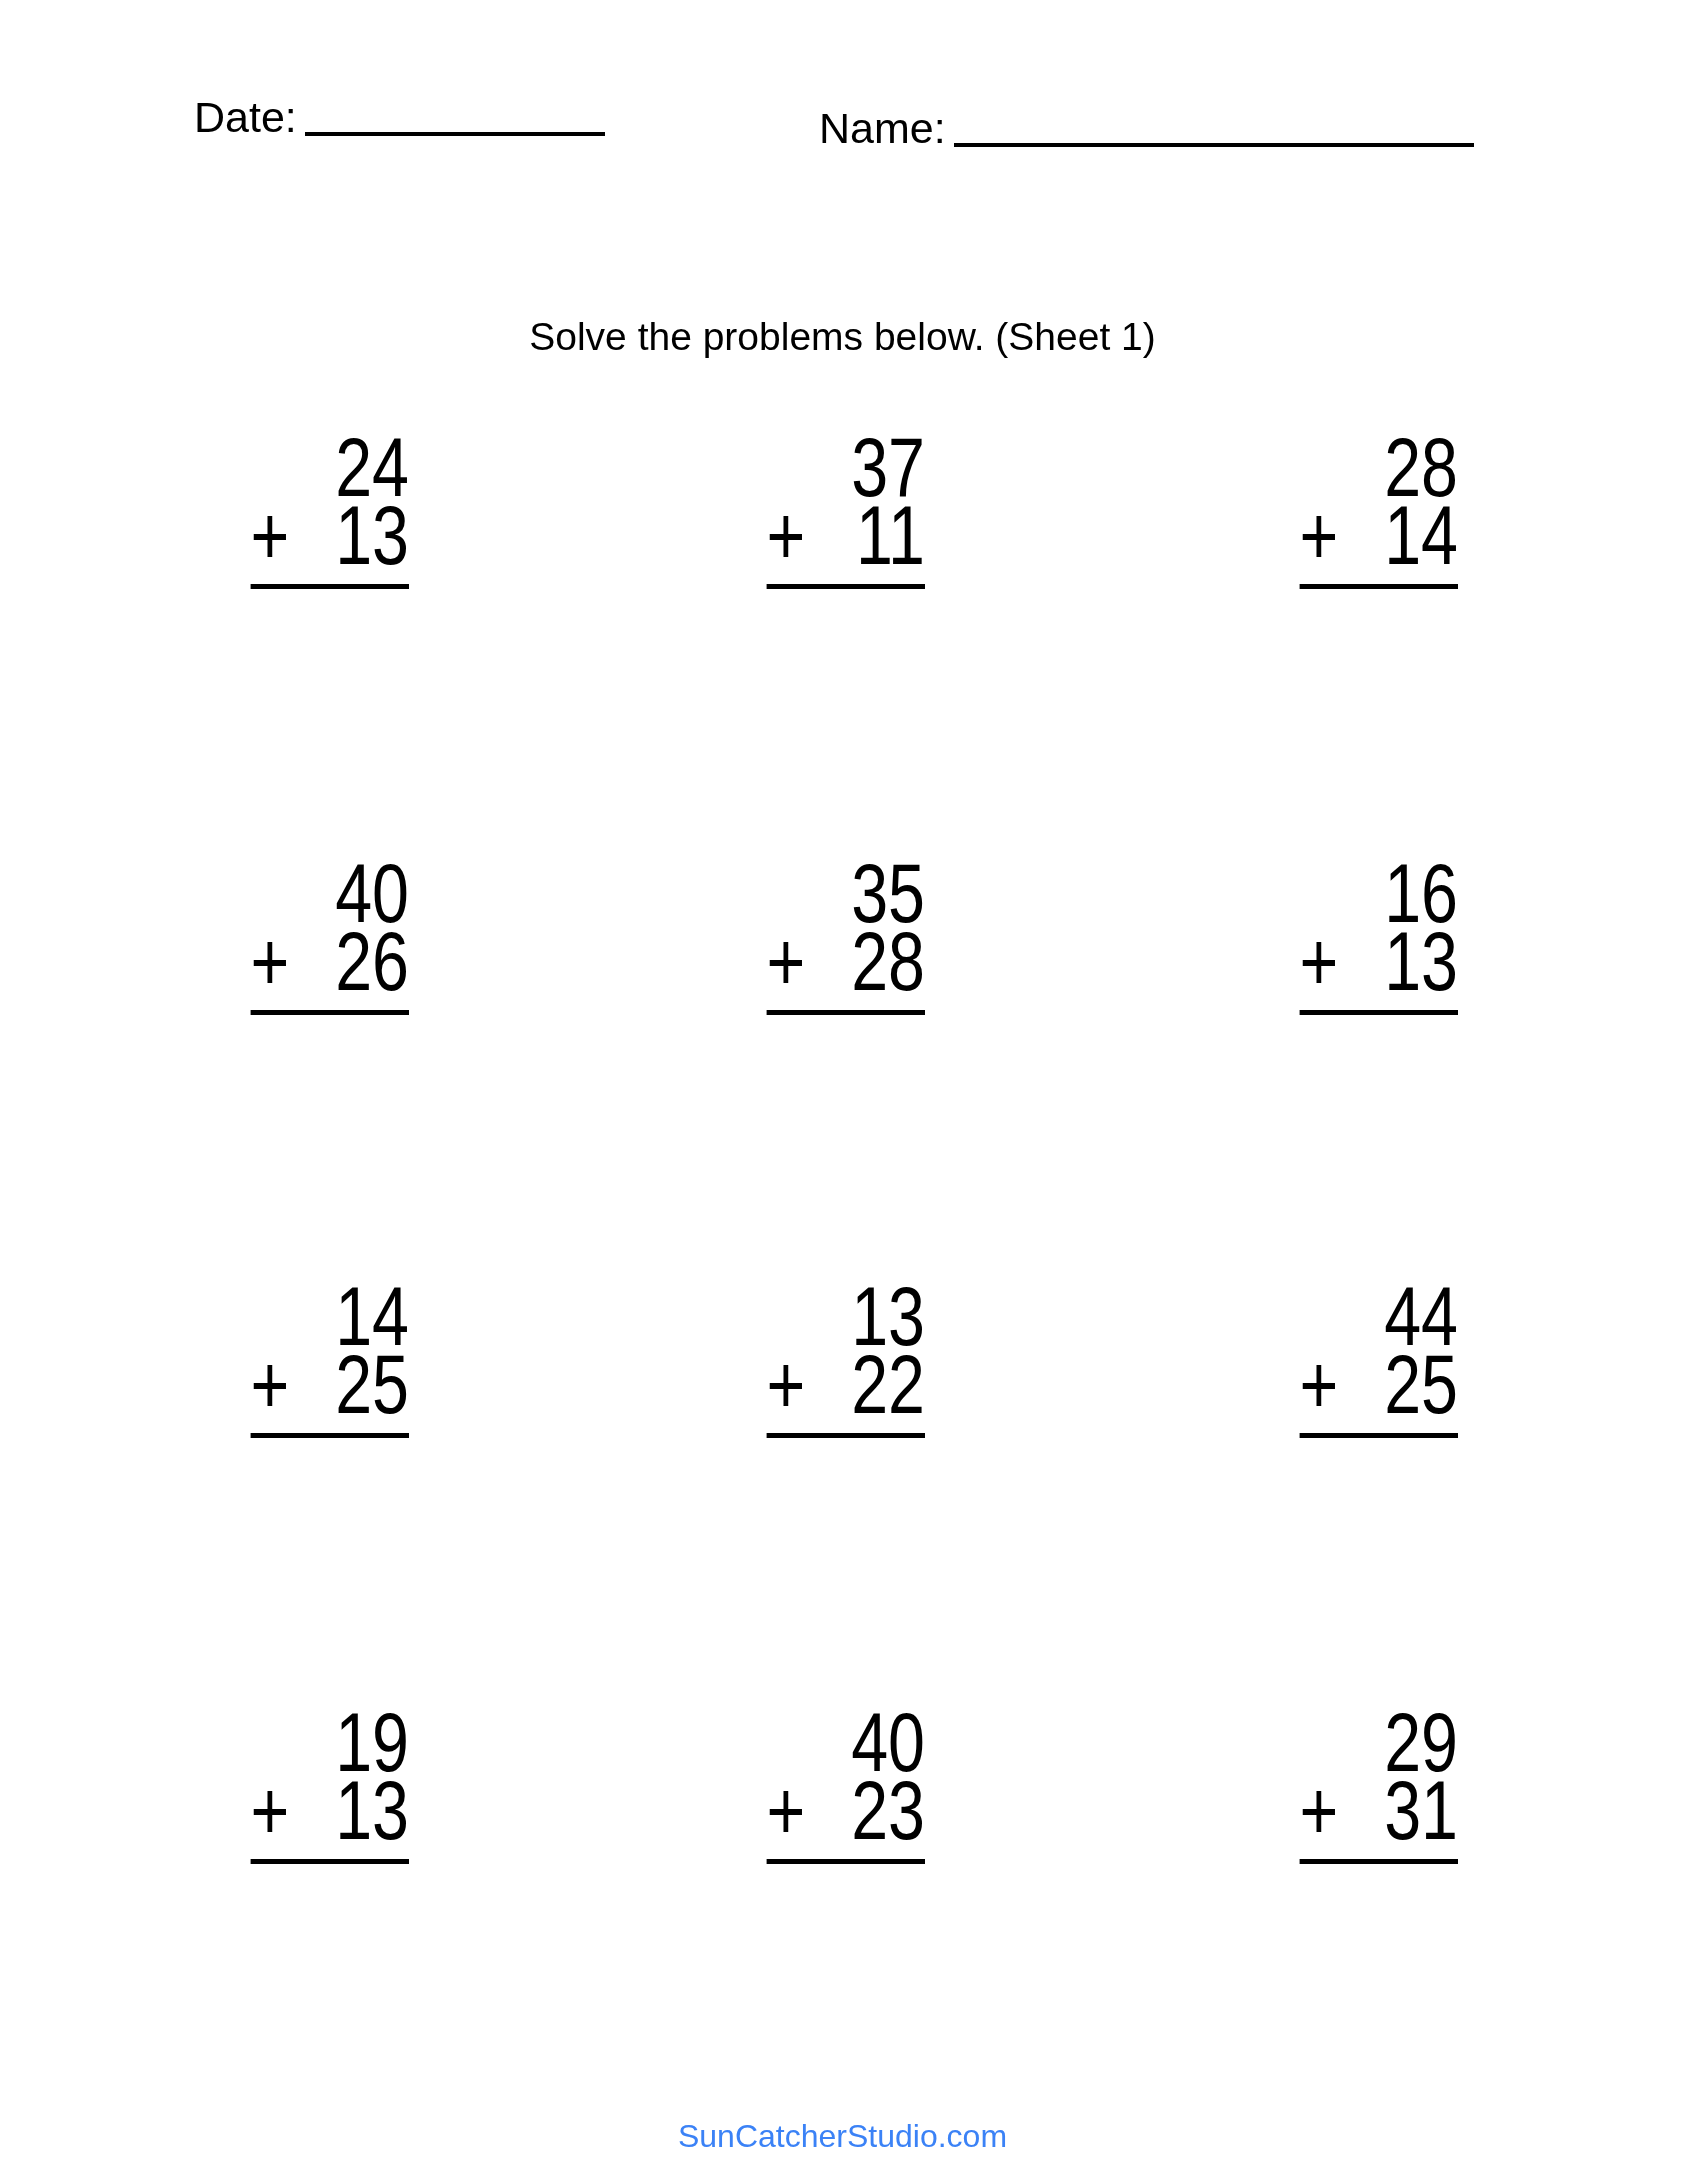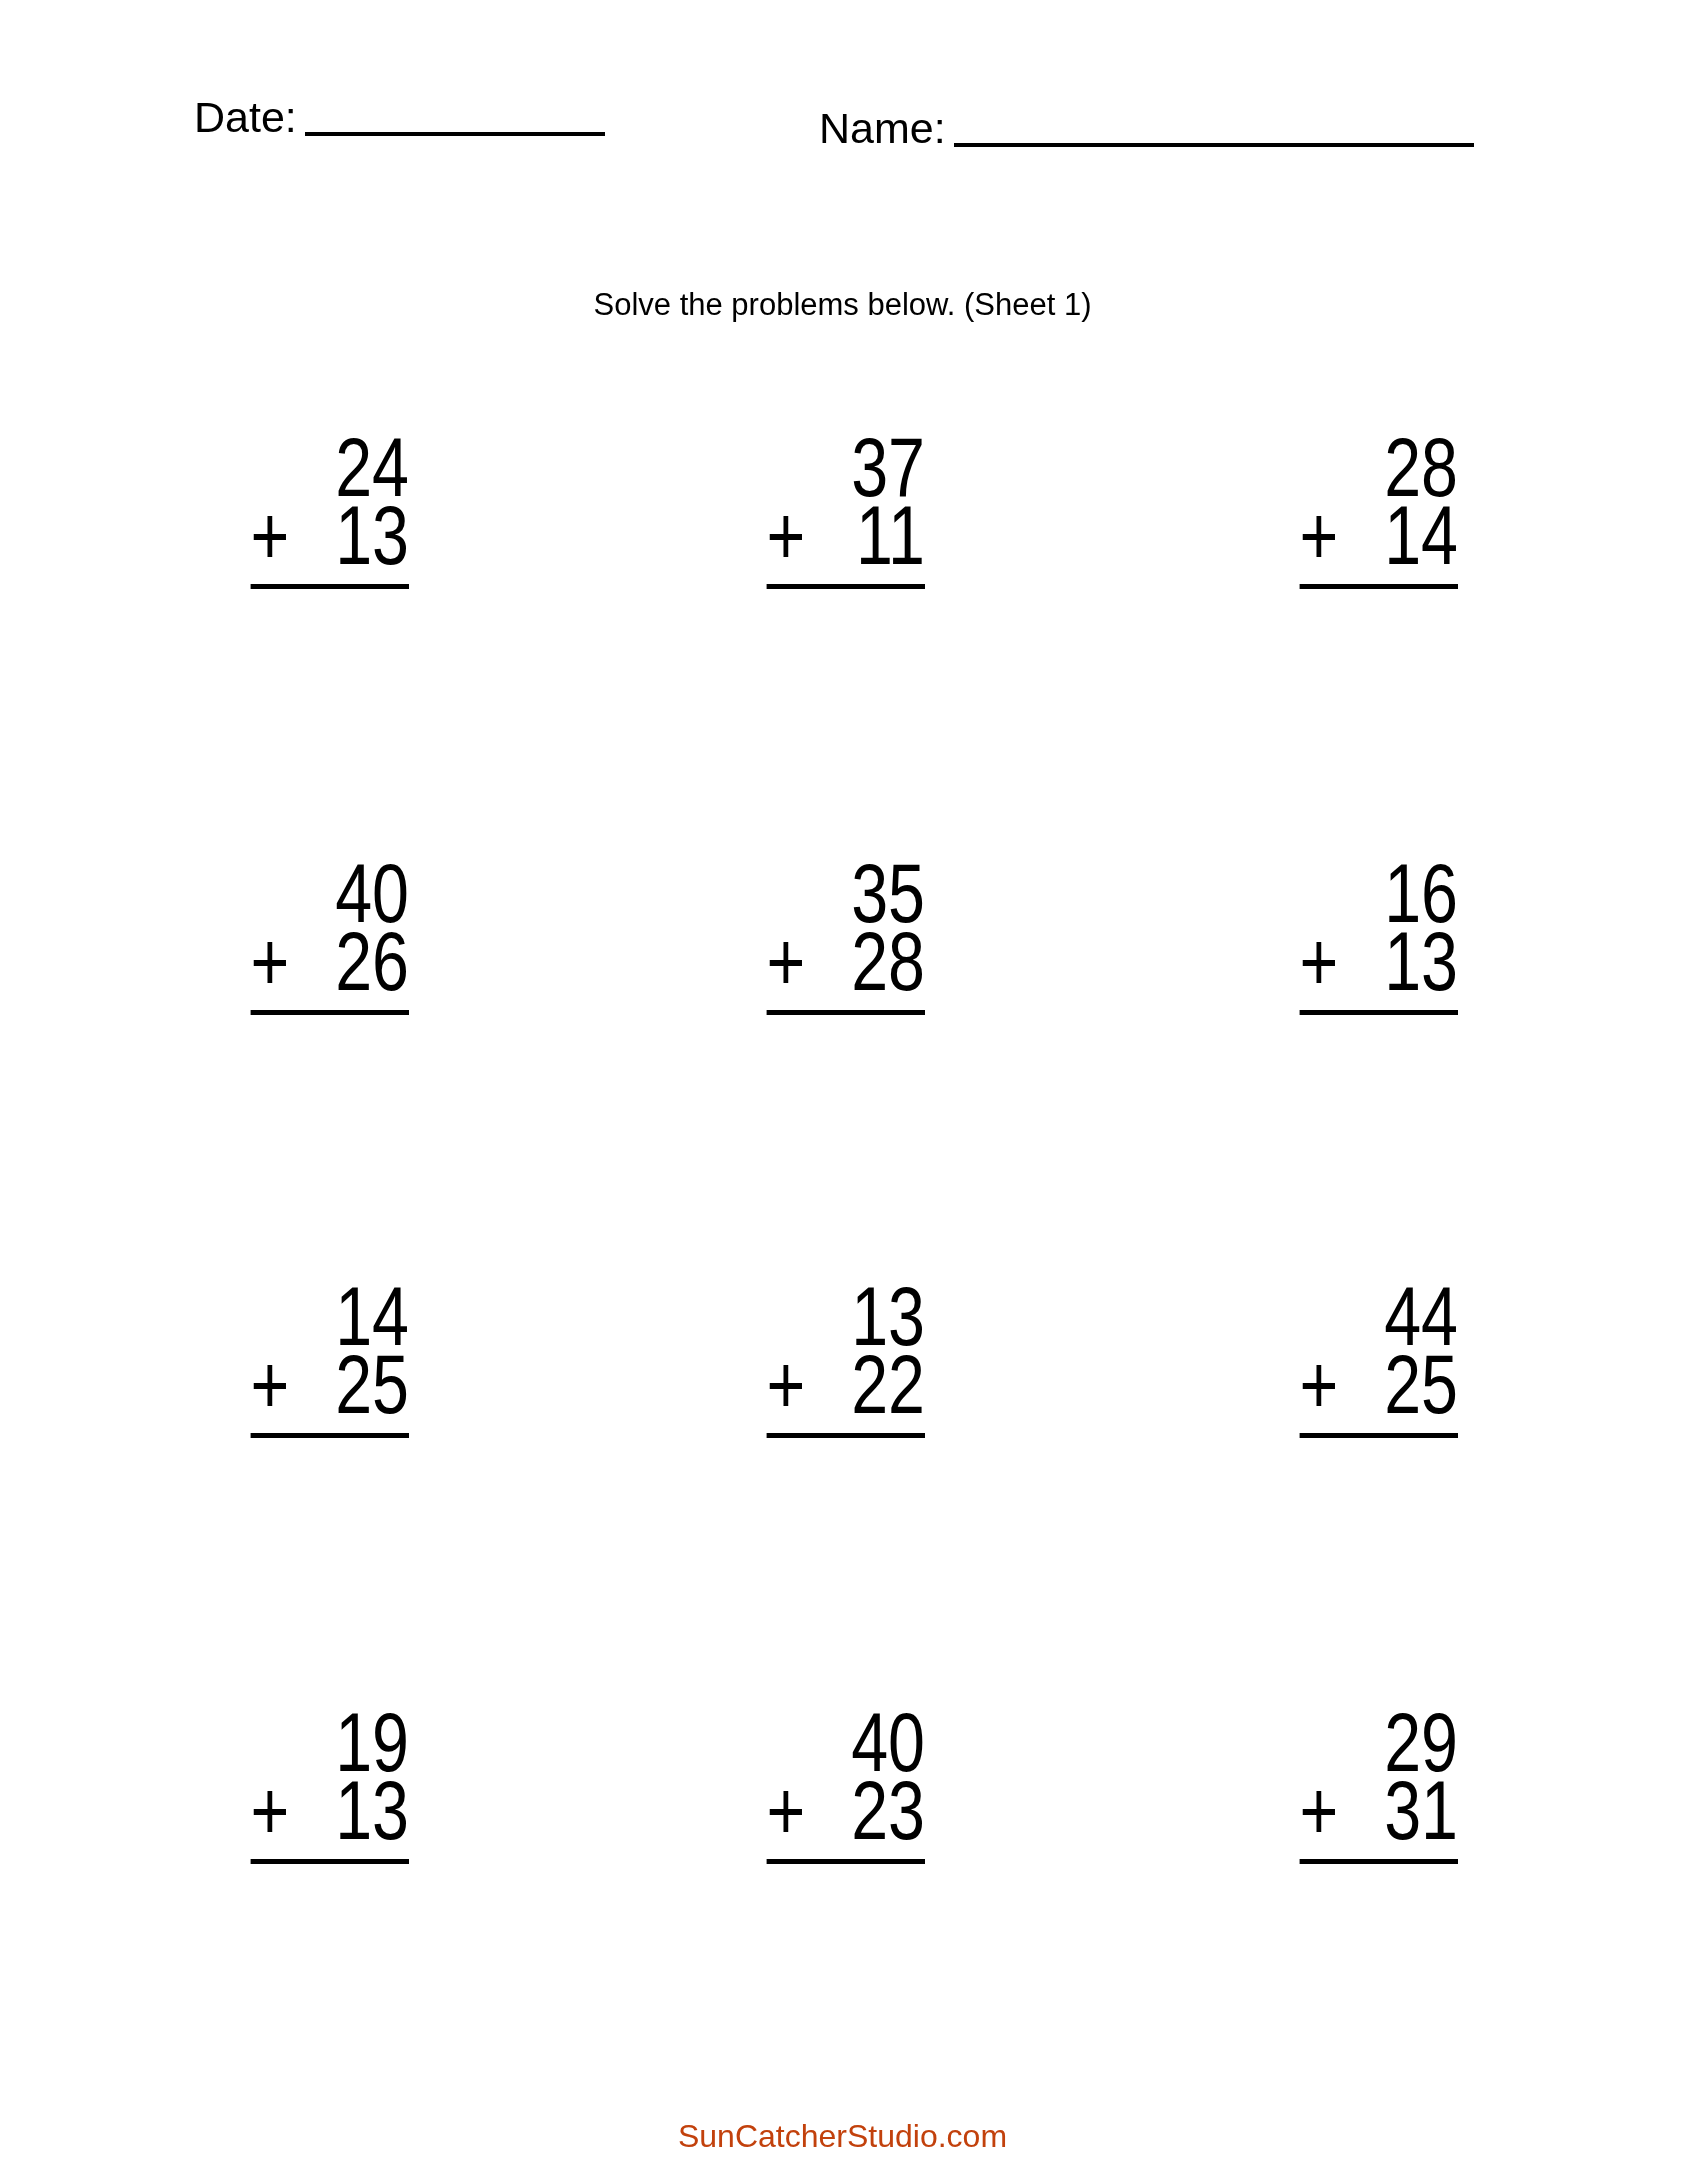--- a/index.html
+++ b/index.html
@@ -51,23 +51,24 @@
     transform-origin: center top;
     white-space: nowrap;
   }
   .subtitle-wrap {
     position: absolute;
     left: 0; right: 0;
     top: 288px;
     text-align: center;
   }
   .subtitle {
-    font-size: 31px;
+    font-size: 39px;
     line-height: 1.1;
     white-space: nowrap;
+    margin-top: 28px;
   }
 
   
   .problem {
     position: absolute;
     width: 198px;
     font-size: 83px;
     transform: scaleX(0.8);
     transform-origin: top right;
   }
@@ -98,21 +99,21 @@
 
   
   .footer-wrap {
     position: absolute;
     left: 0; right: 0;
     top: 2118px;
     text-align: center;
   }
   .site-credit {
     font-size: 32px;
-    color: #c2410c;
+    color: #3b82f6;
   }
 </style>
 </head>
 <body>
 
 <div class="sheet">
 
   <div class="field-group name-group">
     <span class="label">Name:</span>
     <span class="blank-line"></span>

